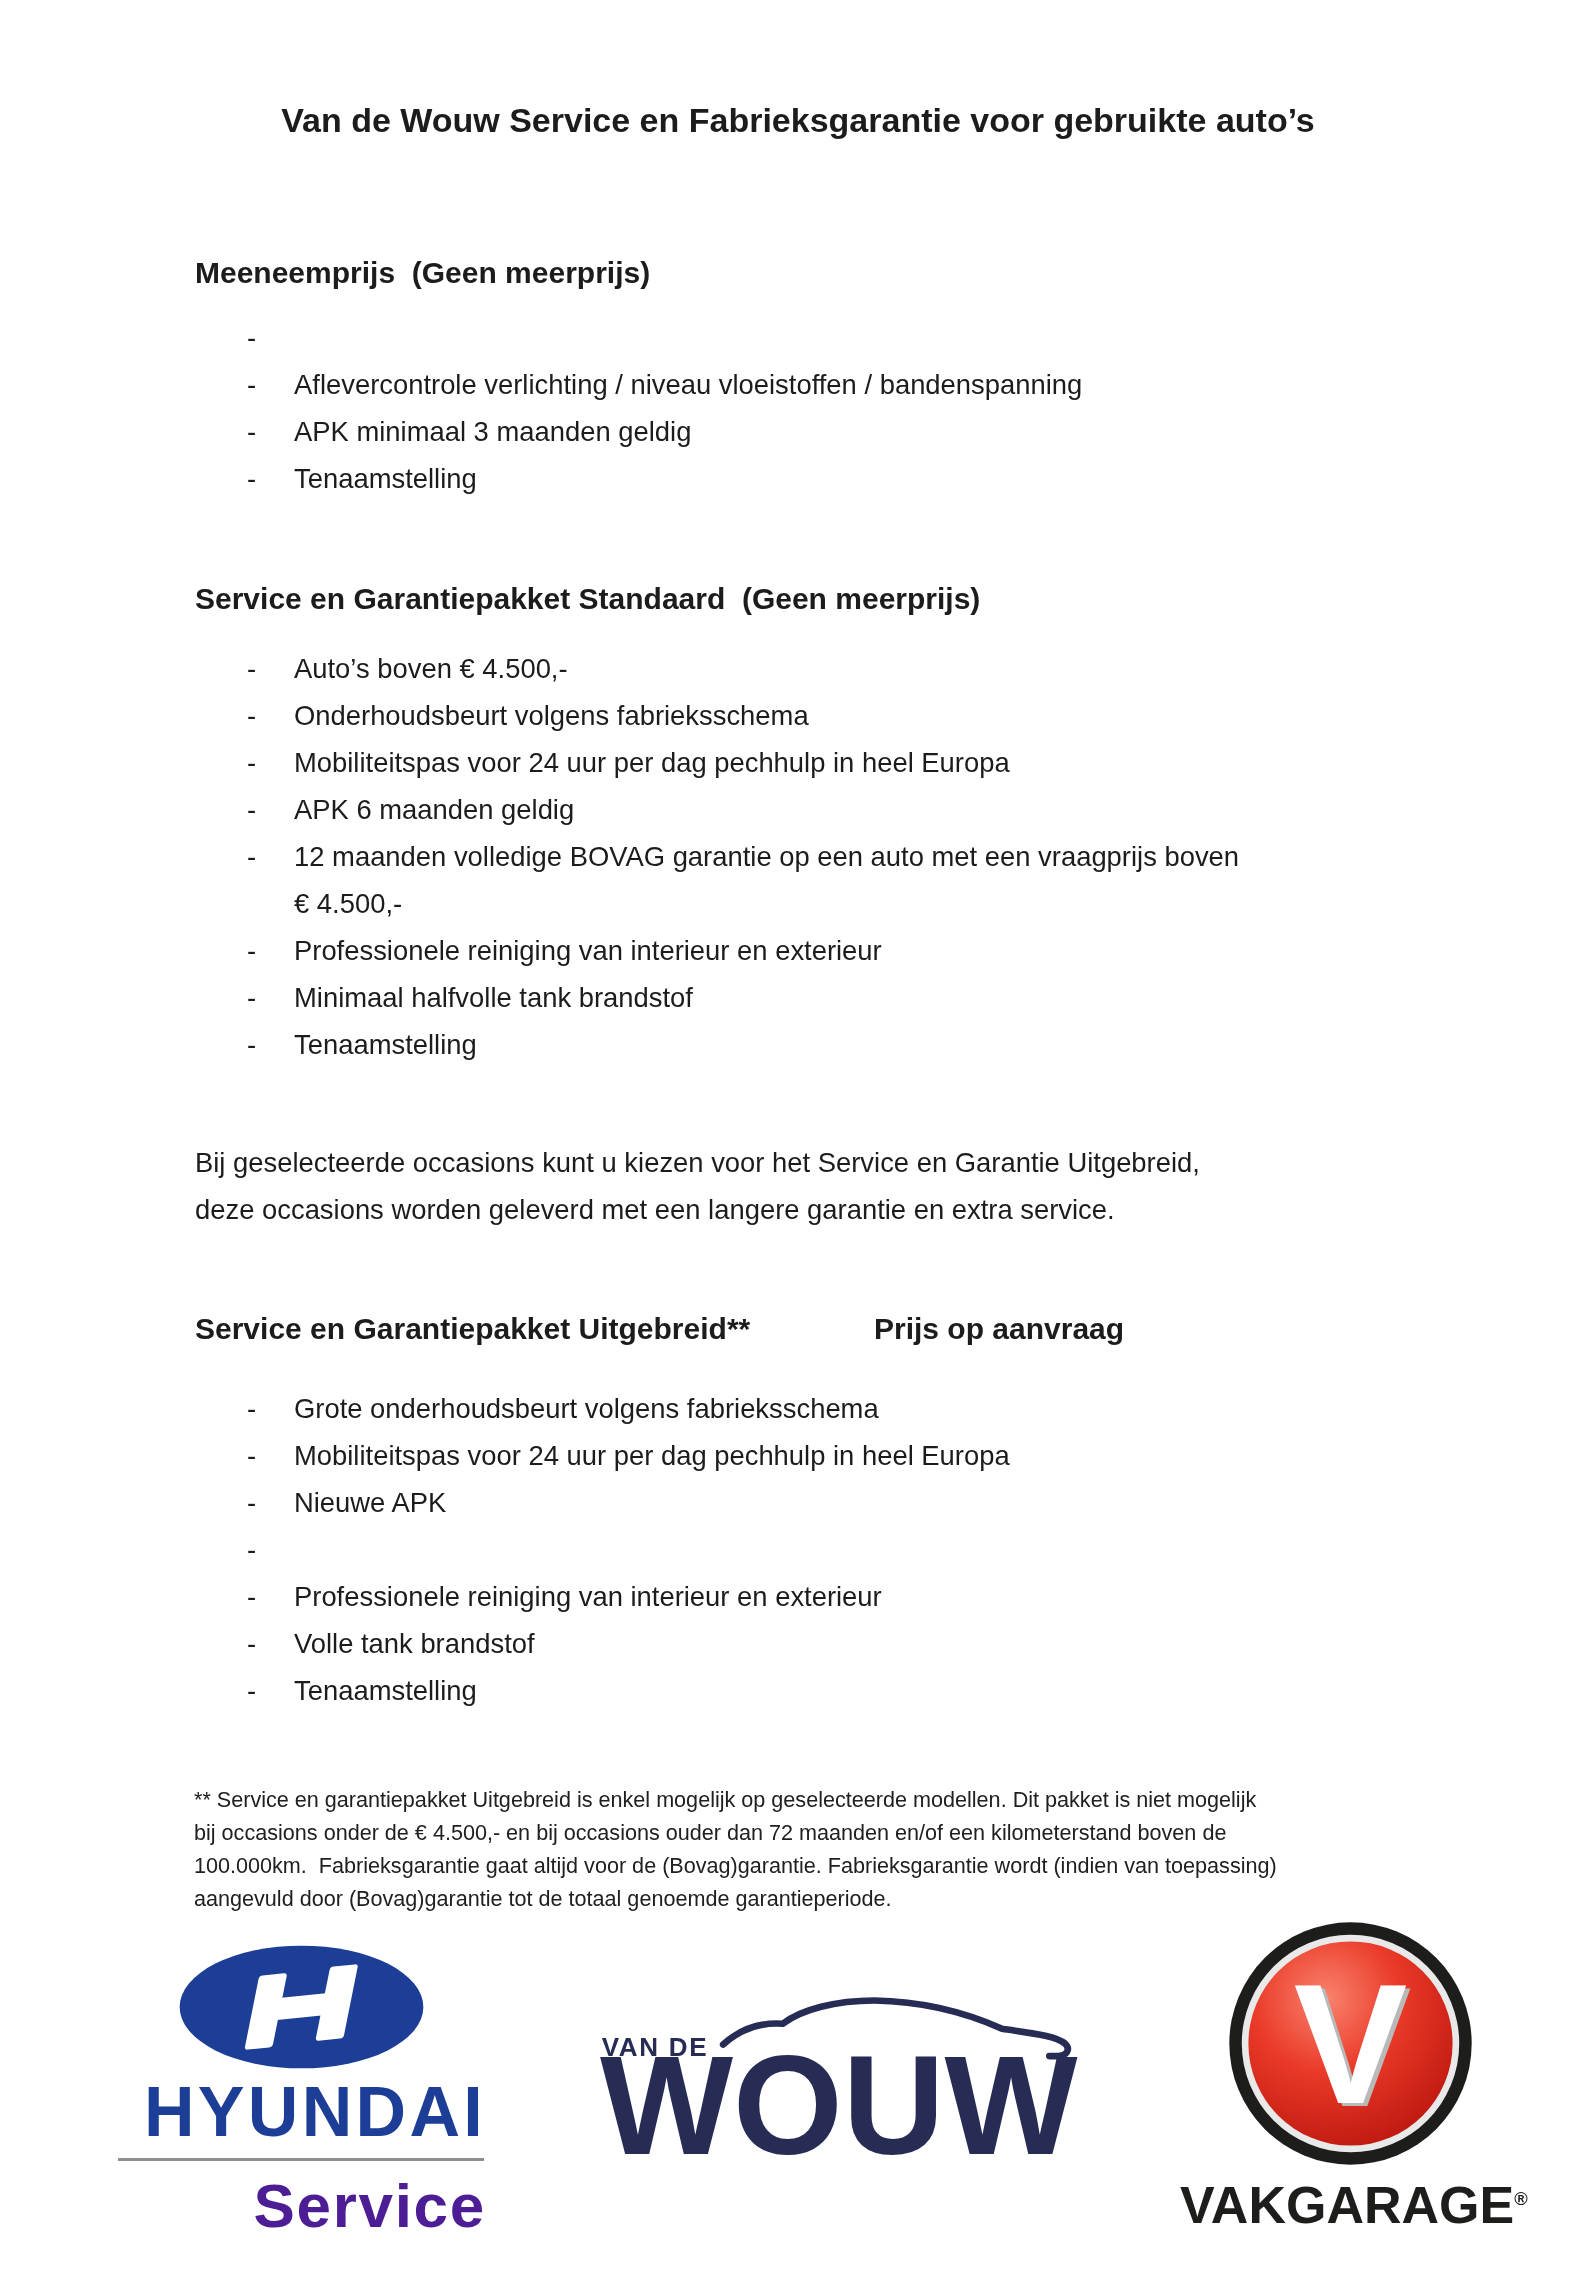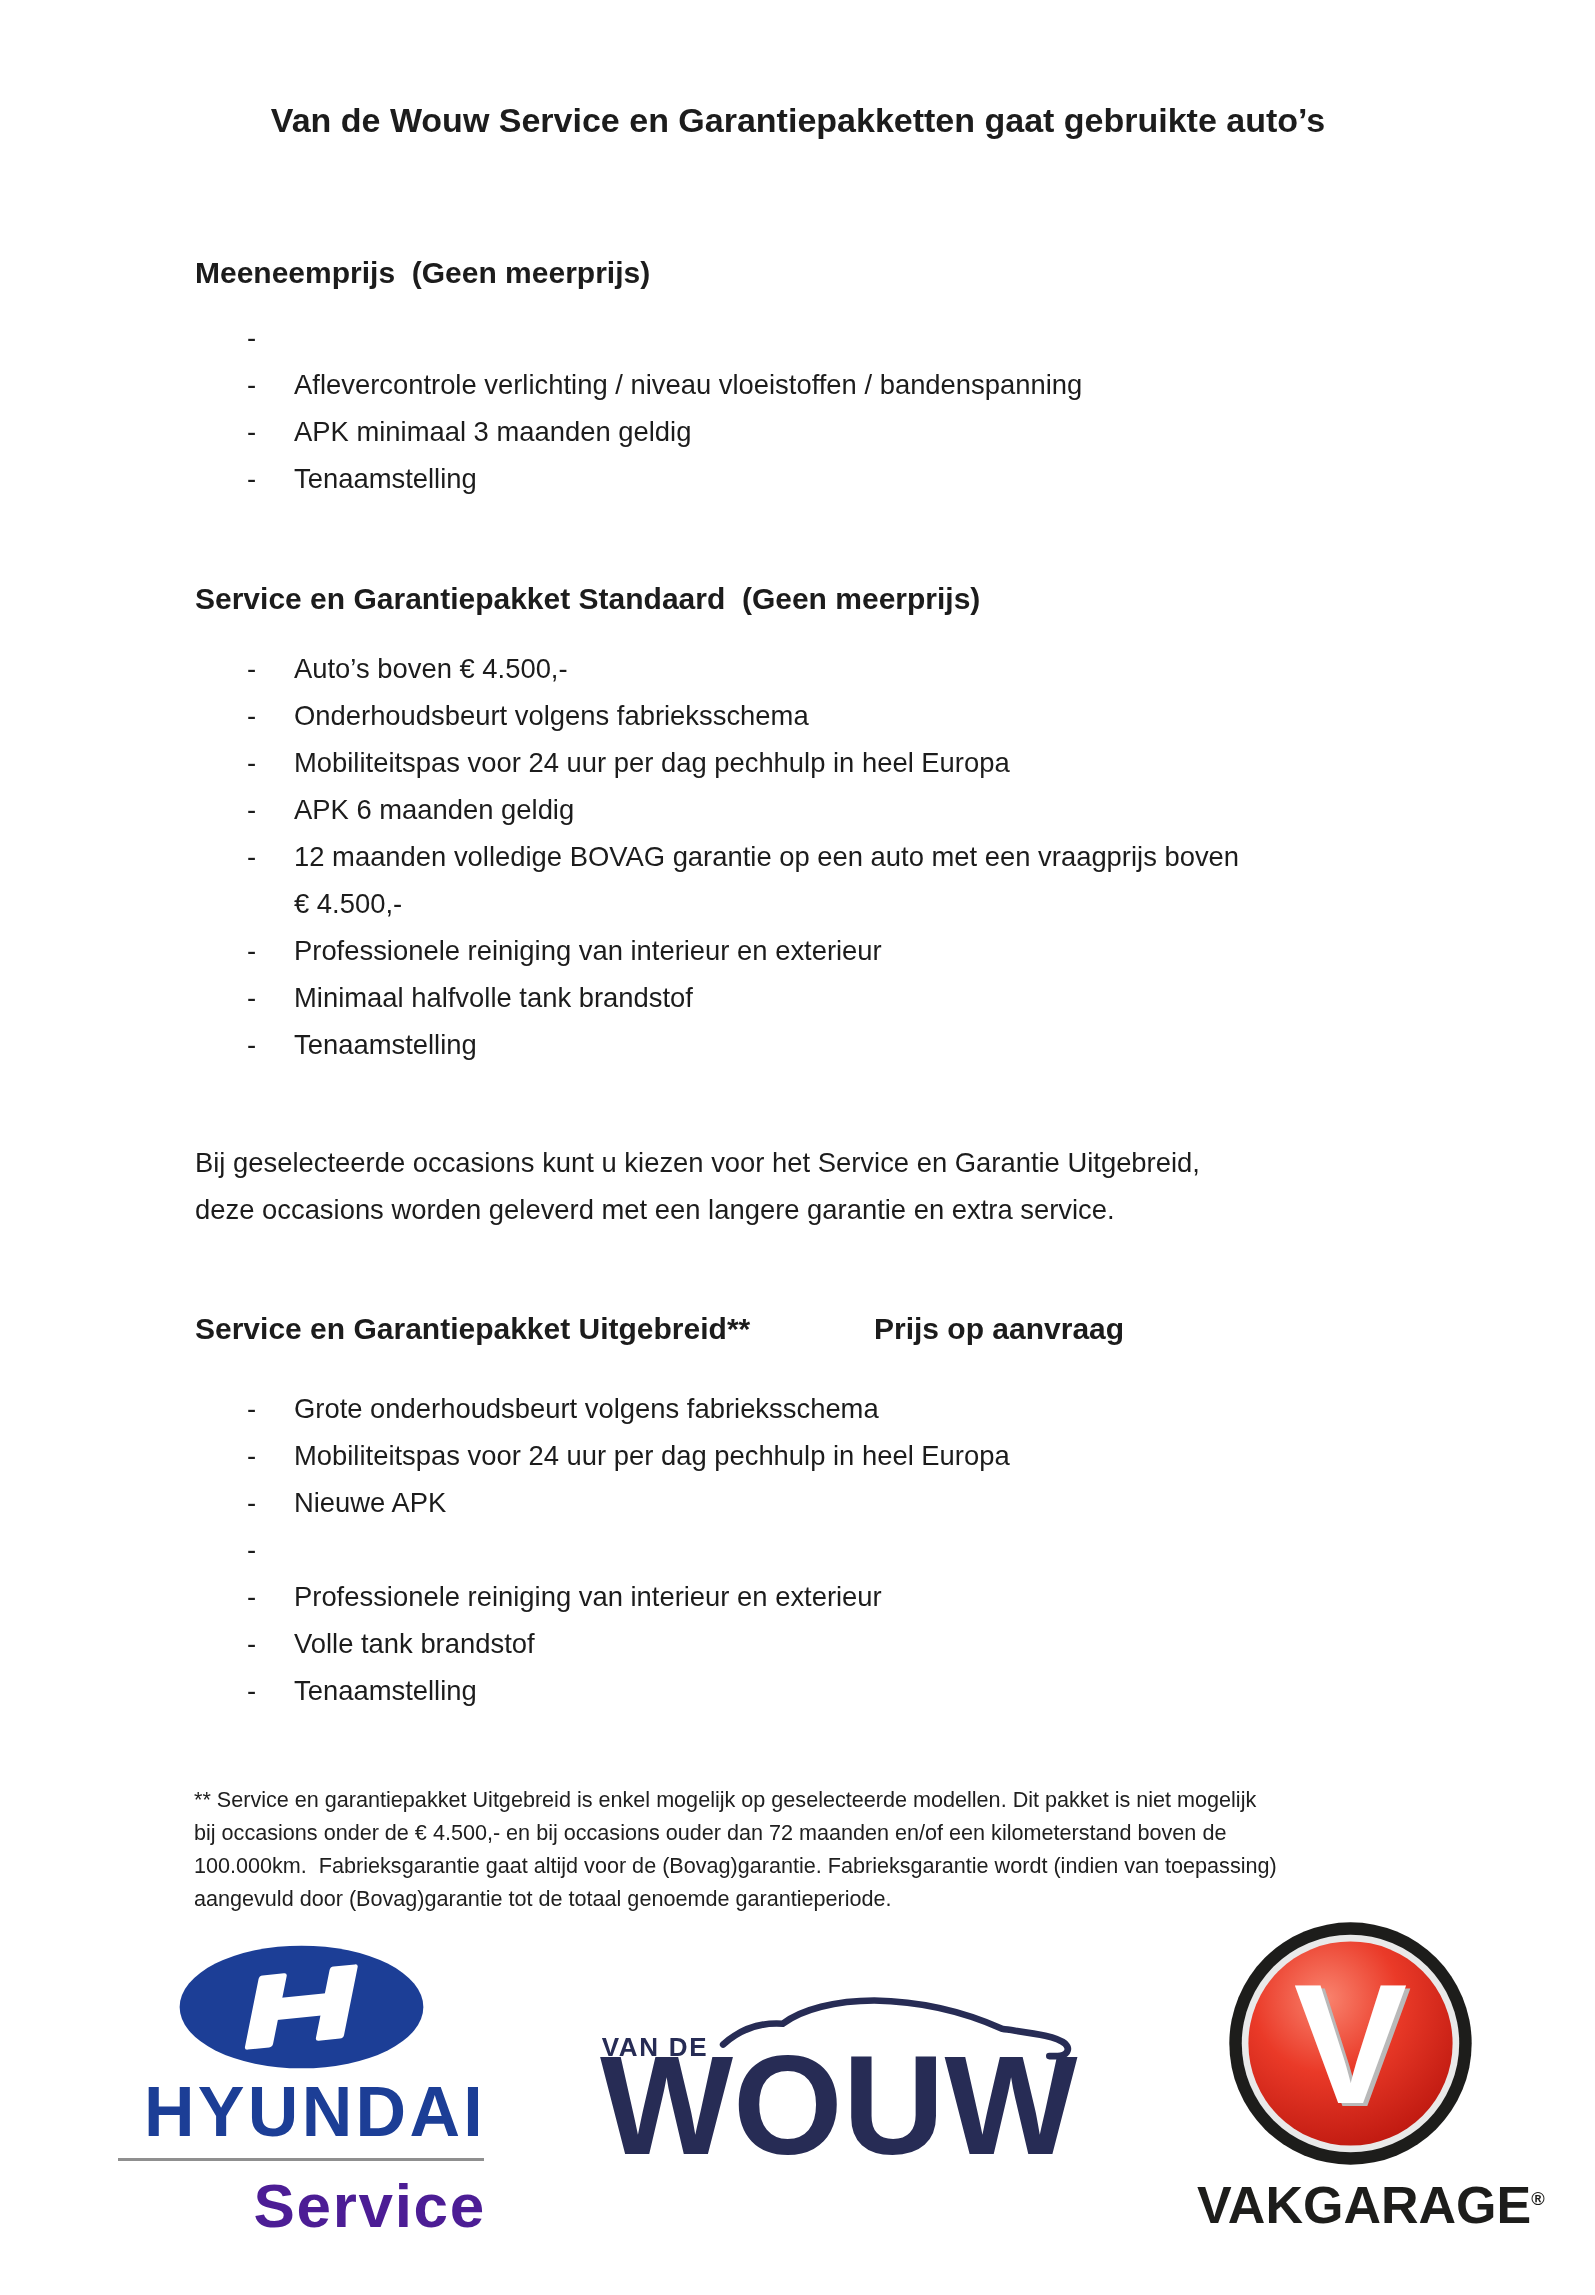--- a/index.html
+++ b/index.html
@@ -64,30 +64,30 @@
   .wouw-word {
     position:absolute; left:0; top:42px; font-size:141px; line-height:141px;
     font-weight:800; letter-spacing:0; color:#272c55;
   }
 
   
   .vakgarage-logo { position:absolute; left:1180px; top:1919px; width:341px; text-align:center; }
   .vakgarage-mark { display:block; margin:0 auto; }
   .vak-word {
     margin-top:3.3px; font-size:52px; line-height:55px; font-weight:700;
-    color:#1d1d1b; letter-spacing:0; white-space:nowrap;margin-left:17px;
+    color:#1d1d1b; letter-spacing:0; white-space:nowrap;
   }
   .vak-reg { font-size:18.3px; vertical-align:super; font-weight:700; }
 </style>
 </head>
 <body>
 
 <div class="page">
 
-  <div class="title">Van de Wouw Service en Garantiepakketten gaat gebruikte auto’s</div>
+  <div class="title">Van de Wouw Service en Fabrieksgarantie voor gebruikte auto’s</div>
 
   <div class="h" id="h-sec1">Meeneemprijs  (Geen meerprijs)</div>
   <ul class="list" id="list-1">
     <li>
         <span class="dash">-</span>
       </li>
     <li>
         <span class="dash">-</span>
         <span class="li-text">Aflevercontrole verlichting / niveau vloeistoffen / bandenspanning</span>
       </li>

